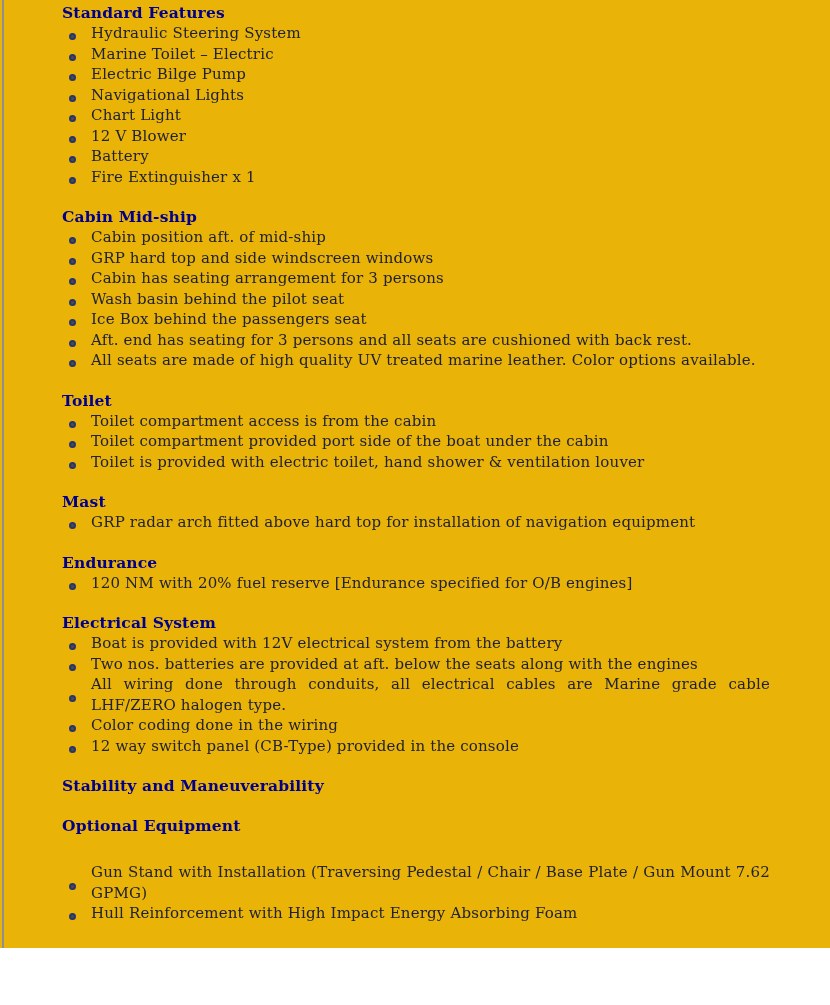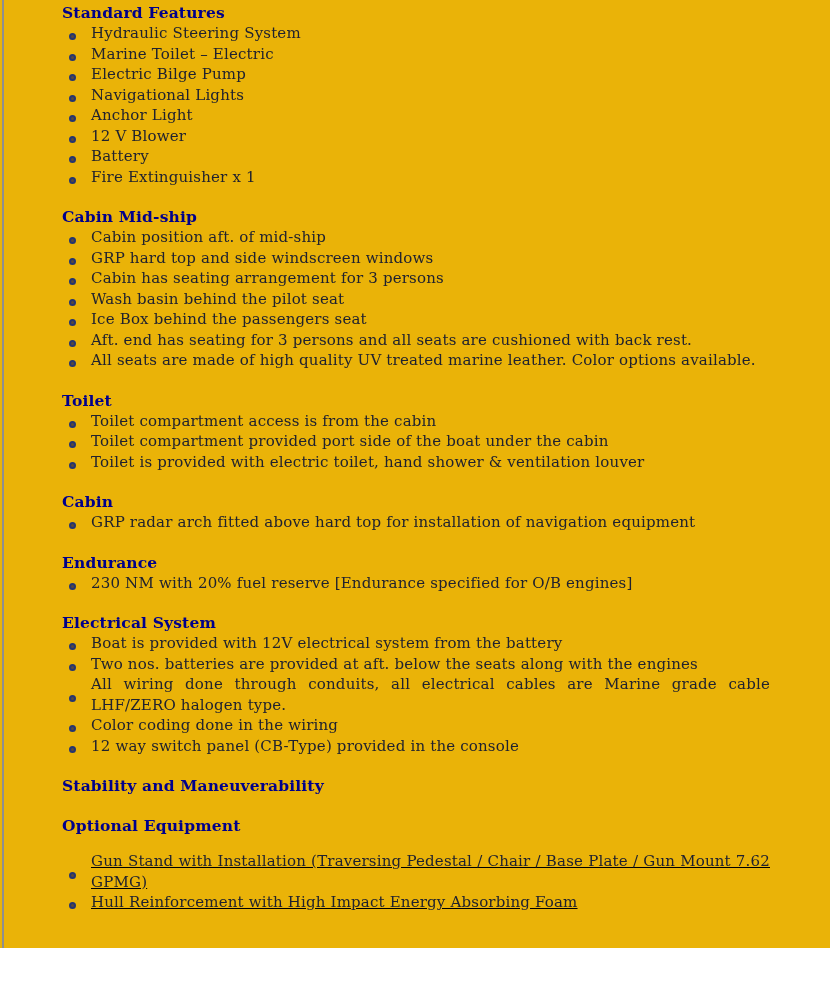--- a/index.html
+++ b/index.html
@@ -38,22 +38,21 @@
     font-size: 15.5px;
     line-height: 21px;
     letter-spacing: 0.01em;
   }
   .list {
     margin: 0;
     padding: 0;
     list-style: none;
   }
   .section.extra-gap .list {
-    margin-top: 15px;
-    text-decoration: underline;
+    margin-top: 26px;
   }
   .item {
     display: flex;
     align-items: center;
     font-size: 15px;
     line-height: 20.5px;
     color: #20222f;
     letter-spacing: 0.012em;
   }
   .bullet {
@@ -90,21 +89,21 @@
           <li class="item">
             <span class="bullet"></span>
             <span class="item-text">Electric Bilge Pump</span>
           </li>
           <li class="item">
             <span class="bullet"></span>
             <span class="item-text">Navigational Lights</span>
           </li>
           <li class="item">
             <span class="bullet"></span>
-            <span class="item-text">Anchor Light</span>
+            <span class="item-text">Chart Light</span>
           </li>
           <li class="item">
             <span class="bullet"></span>
             <span class="item-text">12 V Blower</span>
           </li>
           <li class="item">
             <span class="bullet"></span>
             <span class="item-text">Battery</span>
           </li>
           <li class="item">
@@ -160,35 +159,35 @@
             <span class="item-text">Toilet compartment provided port side of the boat under the cabin</span>
           </li>
           <li class="item">
             <span class="bullet"></span>
             <span class="item-text">Toilet is provided with electric toilet, hand shower &amp; ventilation louver</span>
           </li>
         </ul>
   </div>
 
   <div class="section">
-    <div class="heading">Cabin</div>
+    <div class="heading">Mast</div>
     <ul class="list">
           <li class="item">
             <span class="bullet"></span>
             <span class="item-text">GRP radar arch fitted above hard top for installation of navigation equipment</span>
           </li>
         </ul>
   </div>
 
   <div class="section">
     <div class="heading">Endurance</div>
     <ul class="list">
           <li class="item">
             <span class="bullet"></span>
-            <span class="item-text">230 NM with 20% fuel reserve [Endurance specified for O/B engines]</span>
+            <span class="item-text">120 NM with 20% fuel reserve [Endurance specified for O/B engines]</span>
           </li>
         </ul>
   </div>
 
   <div class="section">
     <div class="heading">Electrical System</div>
     <ul class="list">
           <li class="item">
             <span class="bullet"></span>
             <span class="item-text">Boat is provided with 12V electrical system from the battery</span>

